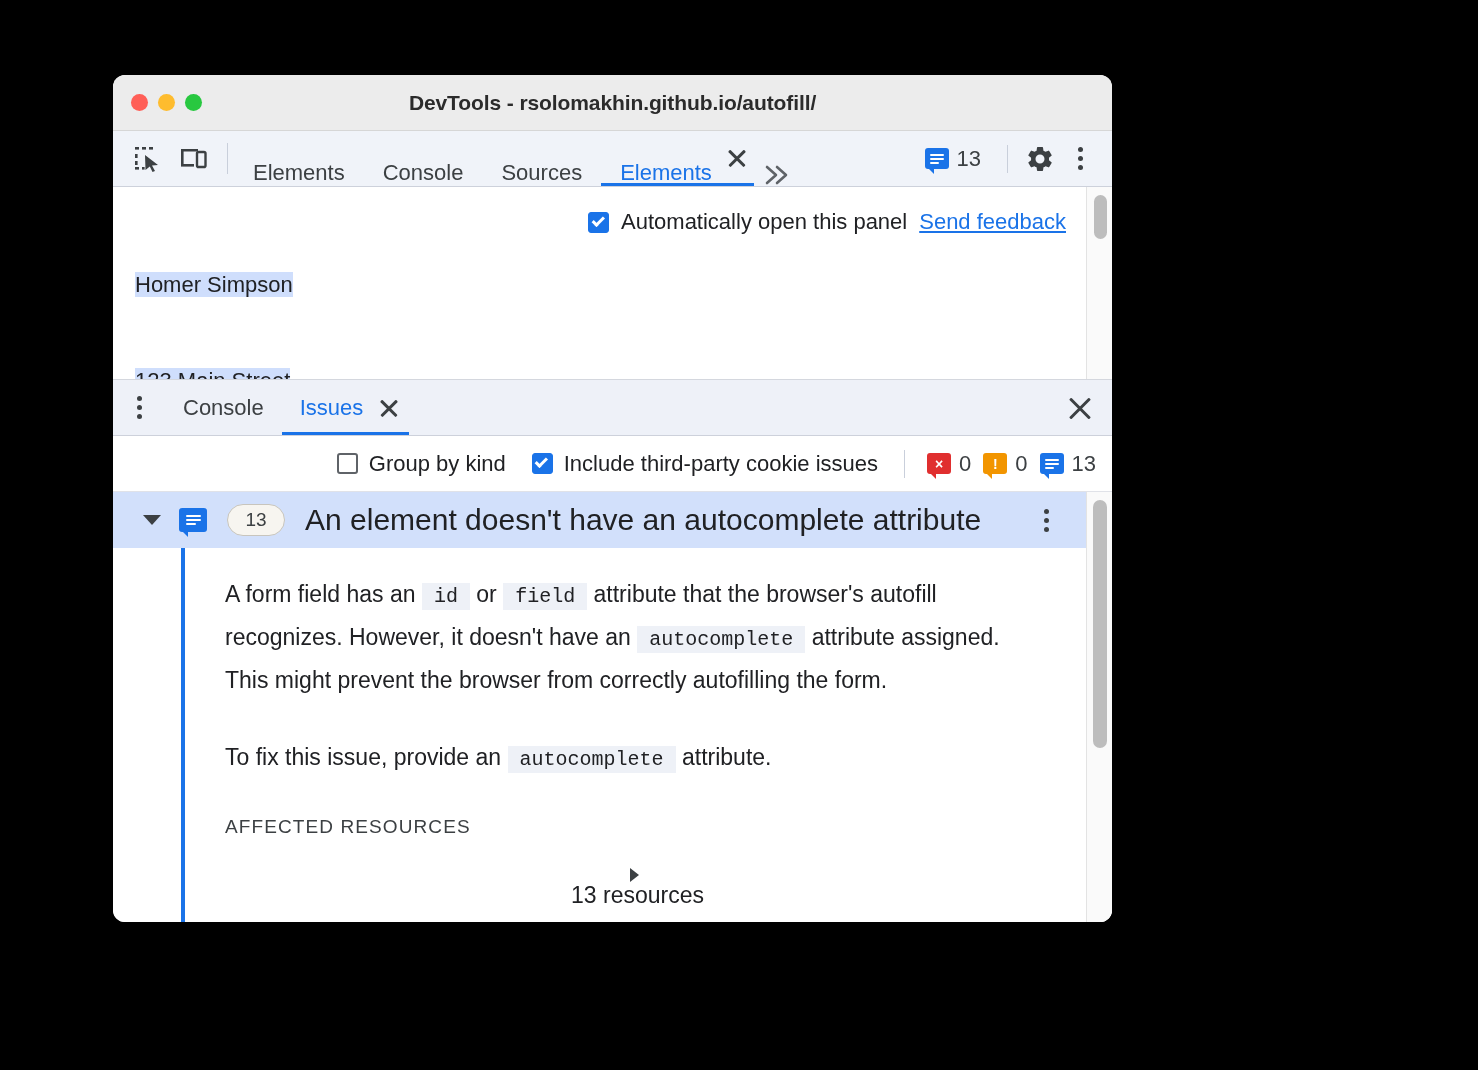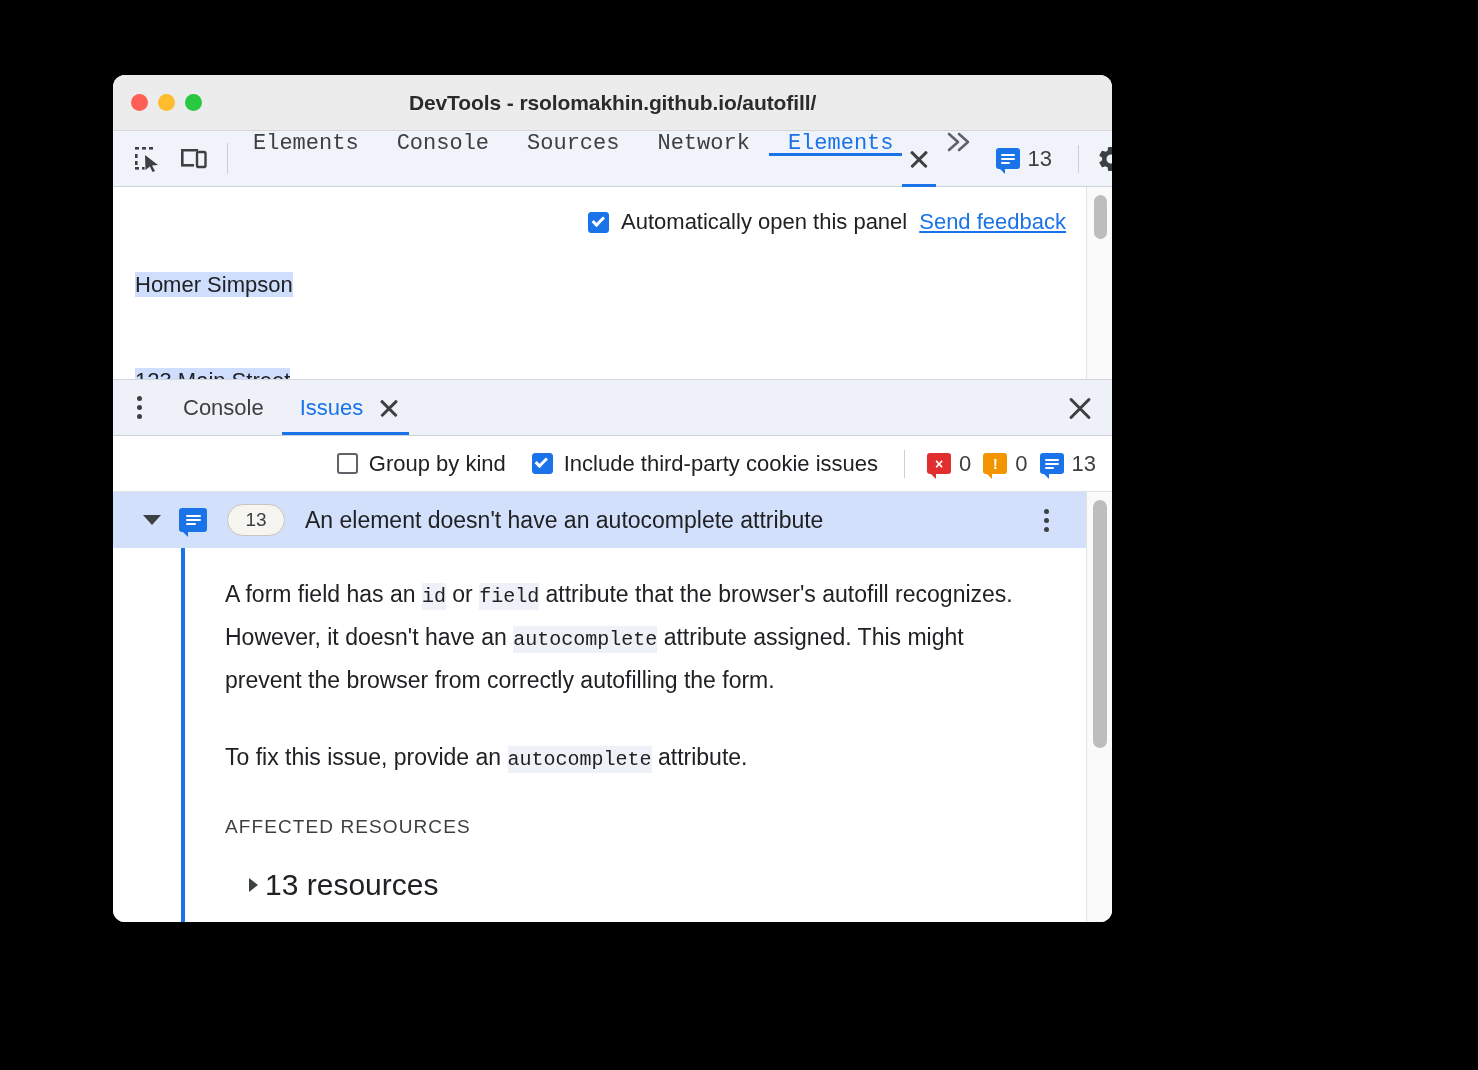--- a/index.html
+++ b/index.html
@@ -80,22 +80,21 @@
     cursor: pointer;
   }
   .vdivider {
     width: 1px;
     background: #c9cfdb;
     margin: 12px 6px;
     flex: 0 0 1px;
   }
   .tabs {
     display: flex;
-    align-items: flex-start;
-    font-family: Liberation Mono, monospace;
+    align-items: flex-end;
   }
   .tab {
     display: flex;
     align-items: center;
     padding: 0 19px;
     font-size: 22px;
     color: #3c4043;
     cursor: pointer;
     position: relative;
     white-space: nowrap;
@@ -352,21 +351,21 @@
     border-radius: 16px;
     border: 1px solid #c8c5bd;
     background: #f7f5f0;
     display: flex; align-items: center; justify-content: center;
     font-size: 19px;
     color: #3c4043;
     margin-right: 20px;
     padding: 0 10px;
   }
   #issue-title {
-    font-size: 23px;
+    font-size: 30px;
     color: #202124;
   }
   #issue-row-menu {
     margin-left: auto;
     margin-right: 20px;
     width: 40px; height: 40px;
     display: flex; align-items: center; justify-content: center;
     cursor: pointer;
   }
 
@@ -388,36 +387,37 @@
     font-size: 23px;
     line-height: 41px;
     color: #202124;
     margin: 0 0 36px 0;
     max-width: 1100px;
   }
   code.mono {
     font-family: "Liberation Mono", "DejaVu Sans Mono", monospace;
     font-size: 20px;
     background: #eef1f7;
-    padding: 2px 0;
+    padding: 2px 12px;
     border-radius: 0;
   }
   .section-head {
     font-size: 19px;
     letter-spacing: 1.1px;
     color: #3c4043;
     margin: 8px 0 30px 0;
   }
   .resources-row {
     display: flex;
     align-items: center;
-    font-size: 30px;
+    font-size: 23px;
     color: #202124;
     padding-left: 24px;
     cursor: pointer;
+    flex-direction: column;
   }
 
   #issues-scroll-track {
     width: 26px;
     background: #fafafa;
     border-left: 1px solid #e3e3e3;
     position: relative;
     flex: 0 0 26px;
   }
   #issues-scroll-thumb {
@@ -481,23 +481,20 @@
 
     <div class="tabs">
       <div class="tab">
           <span>Elements</span>
         </div>
       <div class="tab">
           <span>Console</span>
         </div>
       <div class="tab">
           <span>Sources</span>
-        </div>
-      <div class="tab">
-          <span>Network</span>
         </div>
       <div class="tab active">
           <span>Elements</span>
         </div>
       <div class="tab-close active-tab">
         <span class="x-glyph"></span>
       </div>
       <div class="more-tabs">
         <svg width="28" height="22" viewBox="0 0 28 22">
           <path d="M4 3 L13 11 L4 19" fill="none" stroke="#5f6368" stroke-width="2.6" stroke-linecap="round" stroke-linejoin="round"></path>

